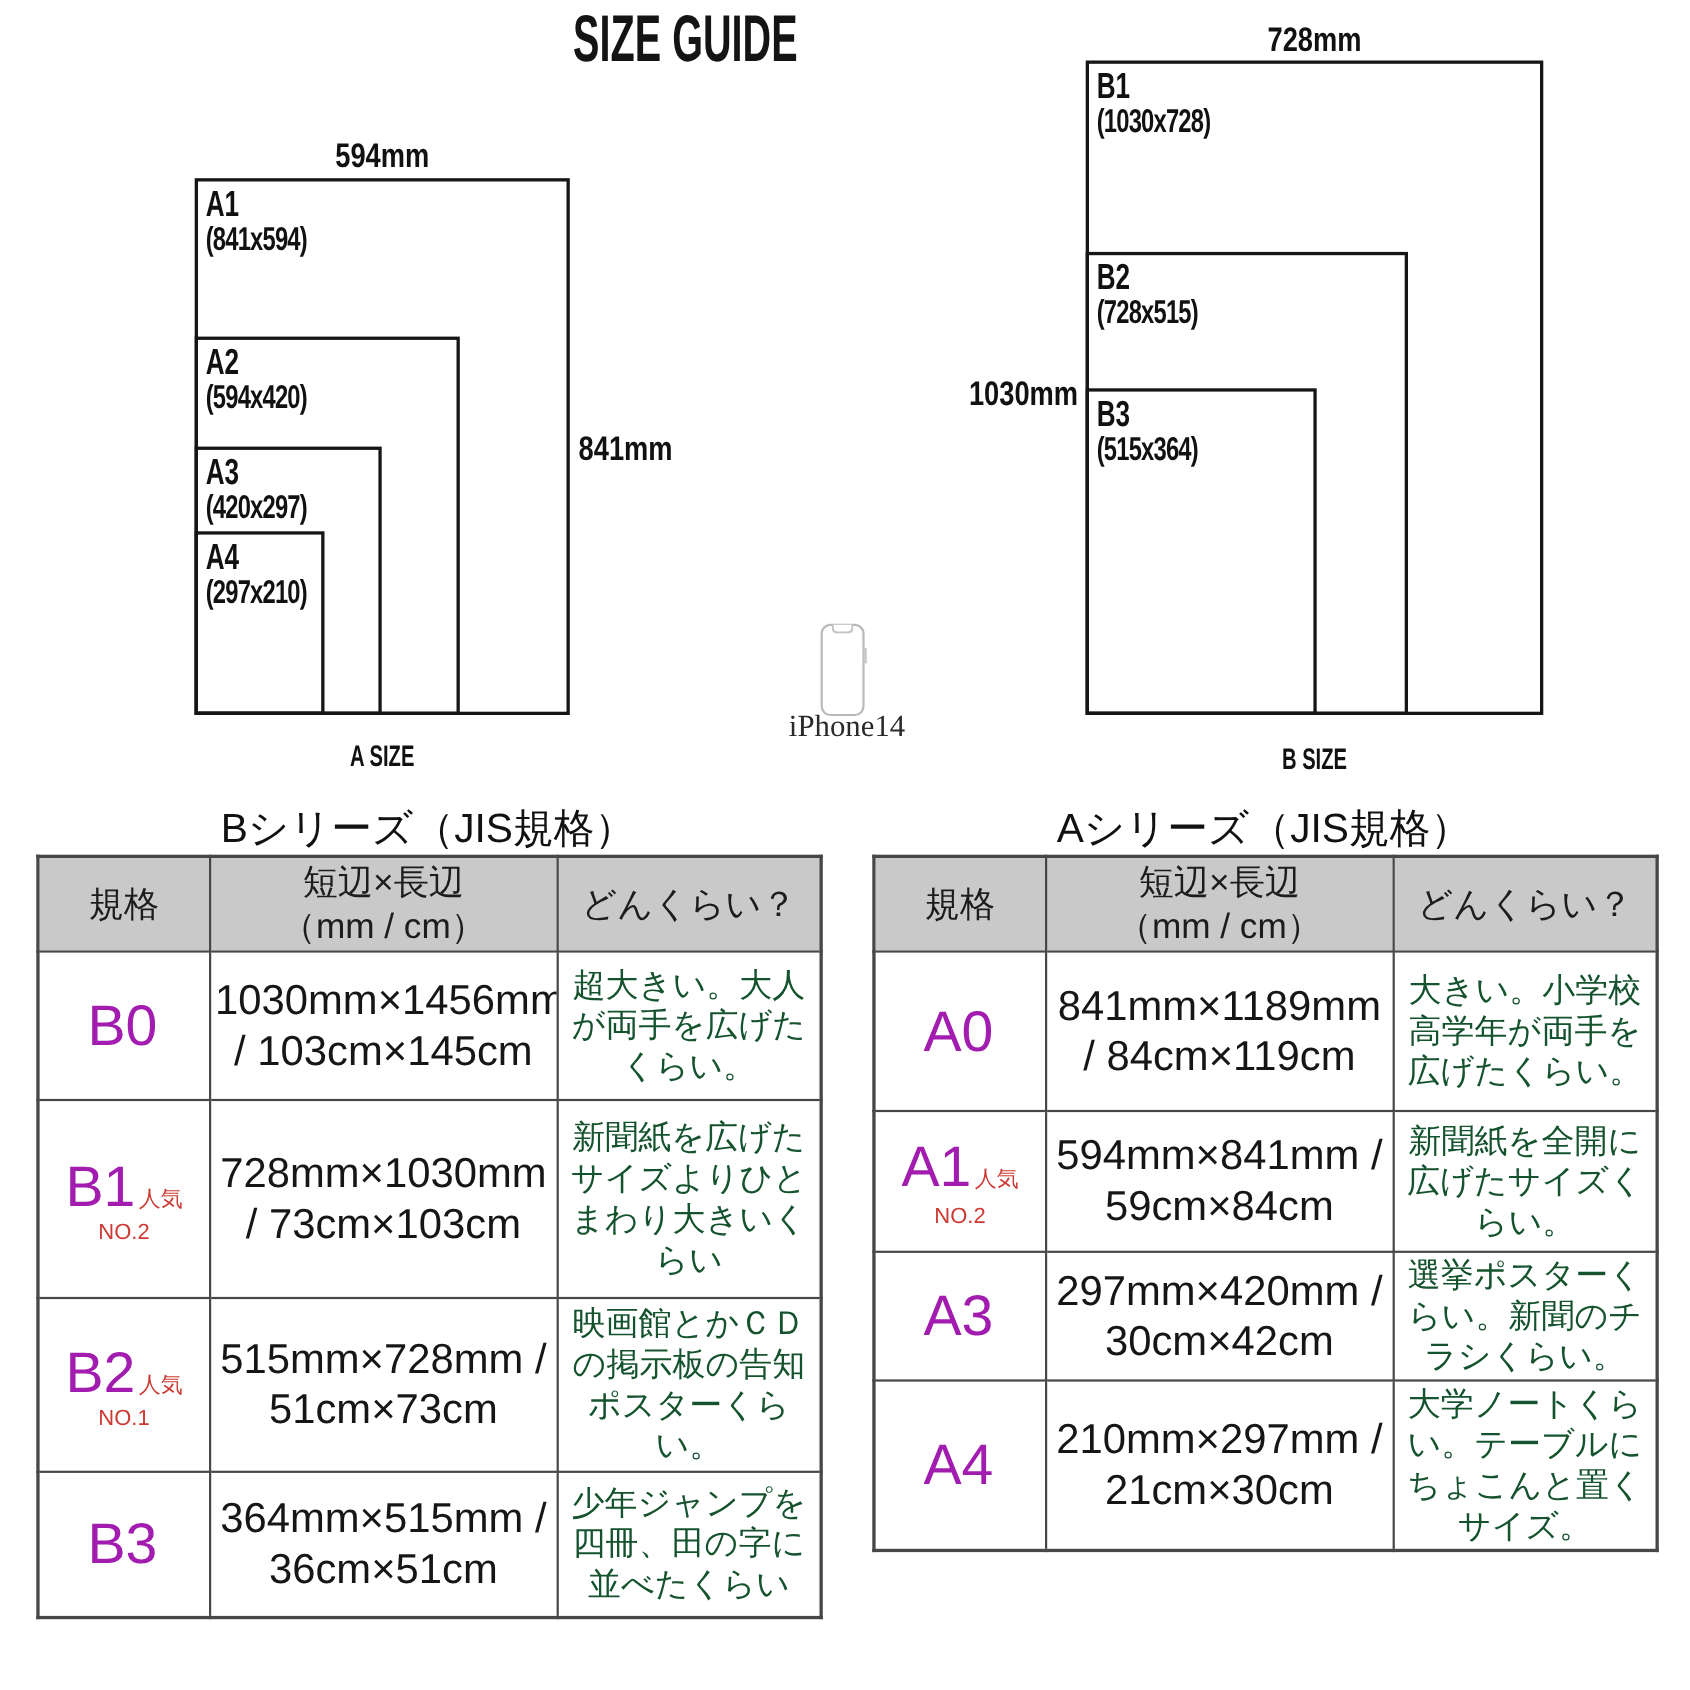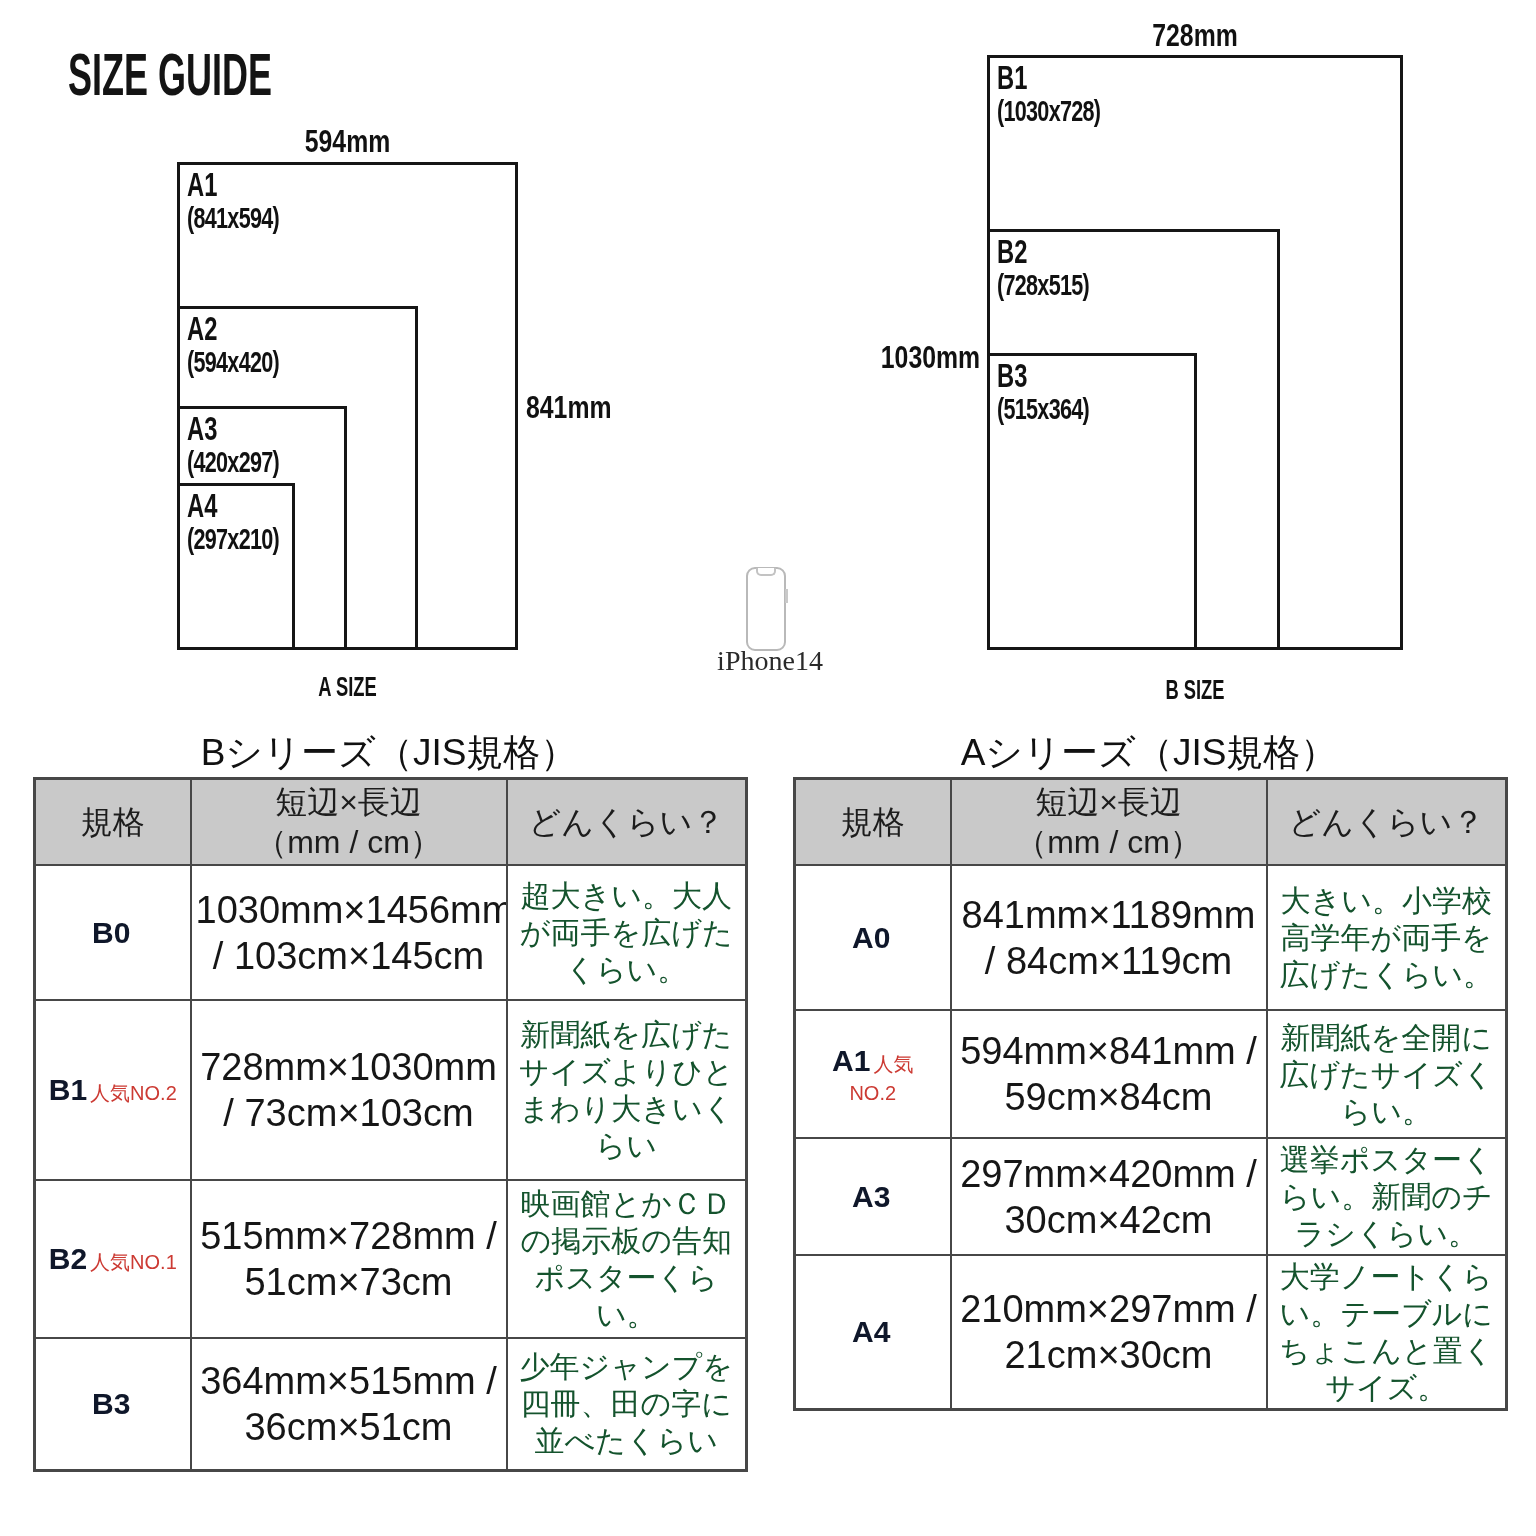--- a/index.html
+++ b/index.html
@@ -1,20 +1,20 @@
 <!DOCTYPE html>
 <html><head>
 <meta charset="utf-8">
 <style>
   html,body{margin:0;padding:0;background:#fff;}
   .canvas{position:relative;width:1536px;height:1536px;background:#fff;overflow:hidden;
           font-family:"Liberation Sans",sans-serif;color:#161616;}
 
   
-  .main-title{position:absolute;top:0;left:0;width:1247px;margin-top:40px;}
+  .main-title{position:absolute;top:0;left:0;width:1247px;text-align:center;}
   .main-title span{display:inline-block;font-size:60px;font-weight:bold;color:#141414;
                    transform:scaleX(0.6);transform-origin:center top;letter-spacing:0;}
 
   
   .sheet{position:absolute;border:3px solid #161616;background:transparent;box-sizing:border-box;}
   .sheet-label{position:absolute;left:7px;top:2px;font-weight:bold;color:#111;
                transform:scaleX(0.72);transform-origin:0 0;white-space:nowrap;}
   .sheet-name{font-size:33px;line-height:36px;}
   .sheet-dims{font-size:30px;line-height:30px;letter-spacing:-1px;}
 
@@ -43,21 +43,21 @@
   .table-title{text-align:center;font-size:37px;line-height:36px;color:#111;margin-bottom:6px;}
 
   table{border-collapse:collapse;width:712px;table-layout:fixed;border:3px solid #474747;}
   th,td{border:2px solid #474747;text-align:center;vertical-align:middle;
         padding:2px 4px;overflow:hidden;}
   thead tr{height:85px;}
   thead th{background:#c9c9c9;font-weight:normal;font-size:32px;color:#1c1c1c;line-height:40px;}
   col.c-spec{width:156px;} col.c-size{width:316px;} col.c-desc{width:240px;}
 
   .preline{white-space:pre-line;}
-  .spec-name{font-size:30px;color:#0f172a;font-weight:bold;}
+  .spec-name{font-size:52px;color:#a21caf;}
   .badge{font-size:20px;color:#cc3a33;margin-left:3px;}
   .badge2{display:block;margin-top:4px;margin-left:0;}
   .badge2:empty{display:none;}
   .size-cell{font-size:38px;line-height:46px;color:#161616;}
   .desc-cell{font-size:30px;line-height:37px;color:#14532d;}
 
   .b-table tbody tr:nth-of-type(1){height:135px;}
   .b-table tbody tr:nth-of-type(2){height:180px;}
   .b-table tbody tr:nth-of-type(3){height:158px;}
   .b-table tbody tr:nth-of-type(4){height:132px;}

